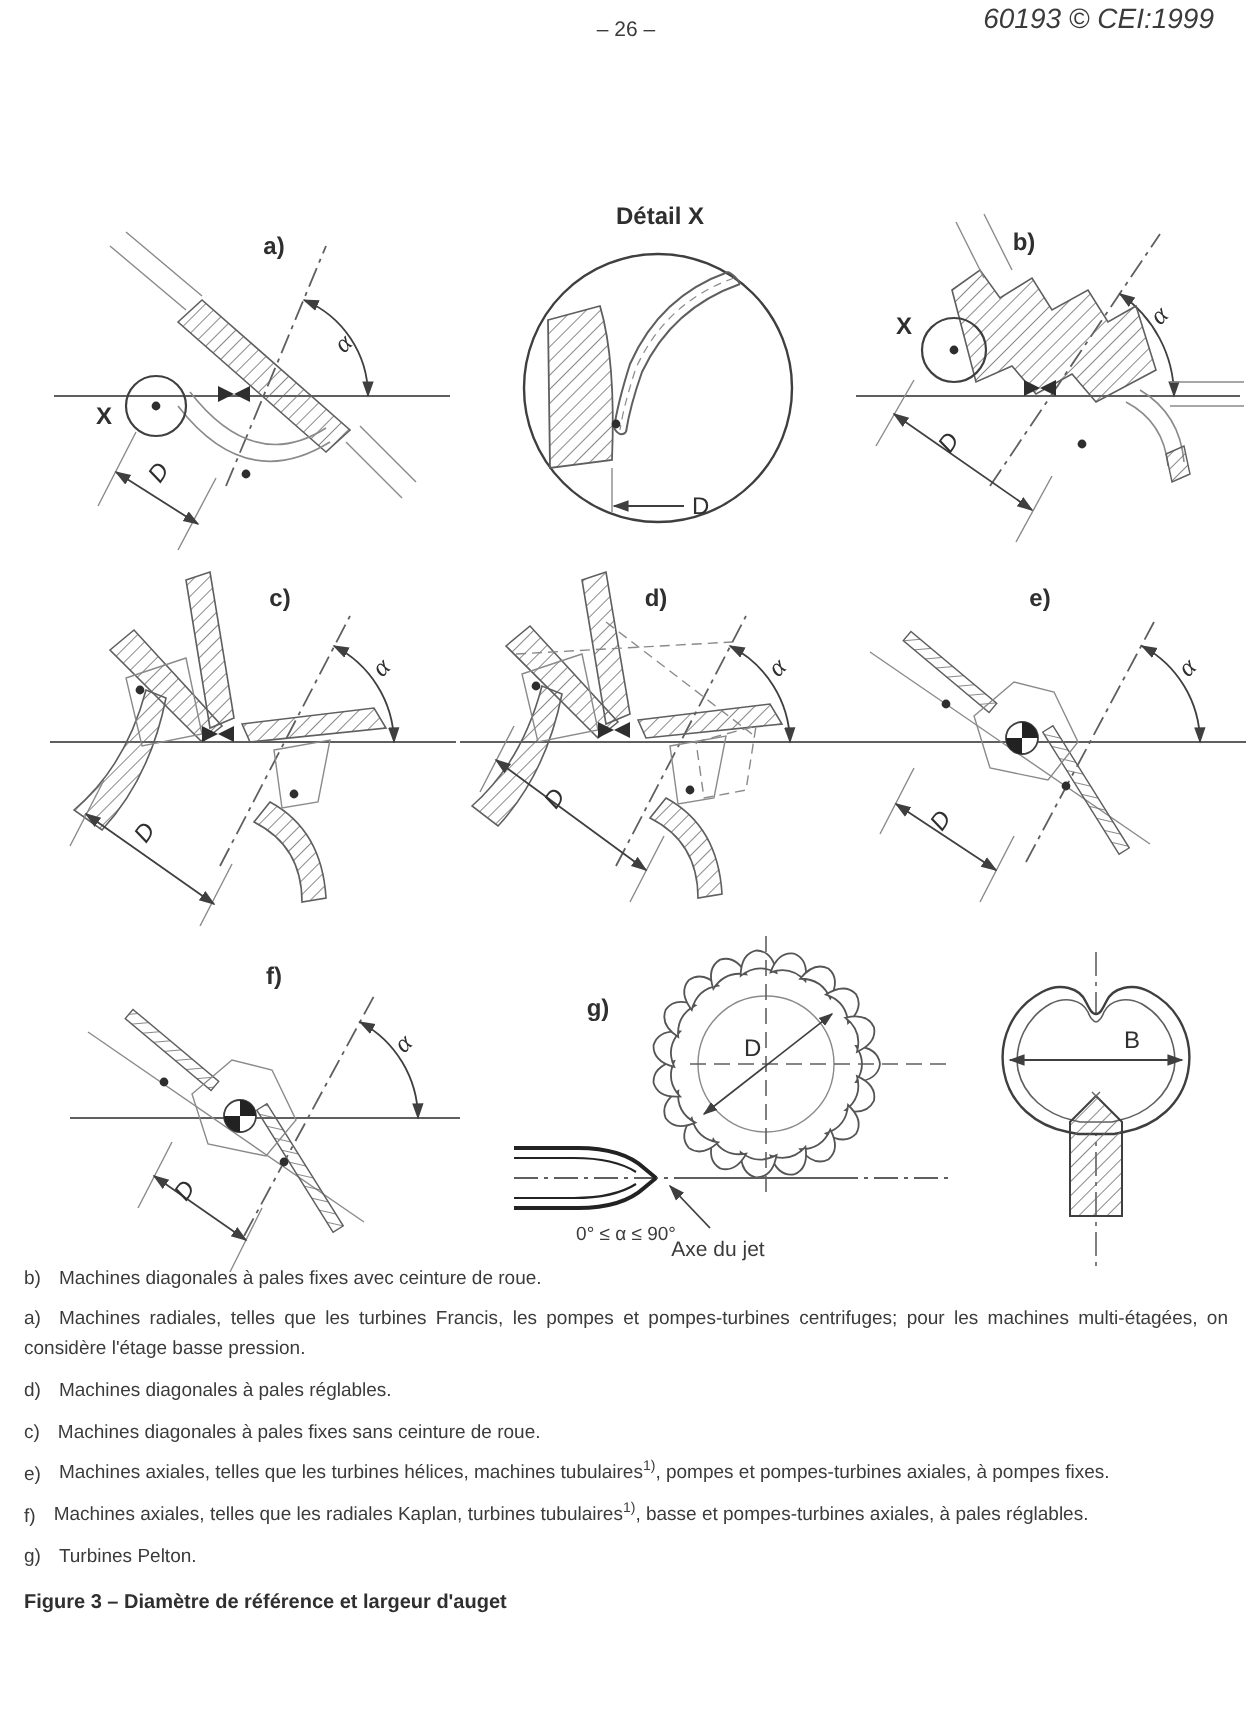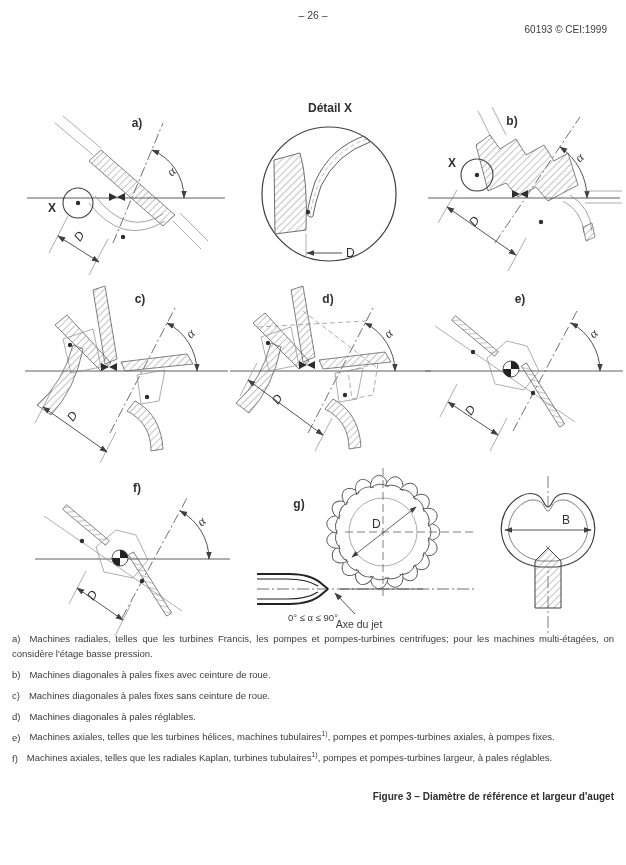--- a/index.html
+++ b/index.html
@@ -1,32 +1,32 @@
 <!DOCTYPE html>
 <html><head>
 <meta charset="utf-8">
 <style>
   html,body{margin:0;padding:0;background:#fff;}
   .page{position:relative;width:626px;height:865px;background:#ffffff;
         font-family:"Liberation Sans", sans-serif;color:#3b3b3b;overflow:hidden;}
   .hdr-center{position:absolute;top:9px;left:0;width:626px;text-align:center;
         font-size:10.5px;color:#3b3b3b;}
-  .hdr-right{position:absolute;top:24px;right:19px;font-size:10px;color:#3b3b3b;}
+  .hdr-right{position:absolute;top:1px;right:19px;font-size:14px;color:#3b3b3b;font-style:italic;}
   .panel{position:absolute;}
   svg text{font-family:"Liberation Sans", sans-serif;}
   .lbl{font-weight:bold;font-size:12px;fill:#2f2f2f;}
   .dim{font-style:italic;font-size:12px;fill:#2f2f2f;}
   .dimu{font-size:12px;fill:#2f2f2f;}
   .alph{font-family:"Liberation Serif", serif;font-style:italic;font-size:13px;fill:#2f2f2f;}
   .txtblock{position:absolute;left:12px;top:612px;width:602px;}
   .constraint{text-align:center;font-size:9.5px;margin:0 0 9px 0;color:#3b3b3b;}
   .note{font-size:9.5px;line-height:1.45;text-align:justify;margin:0 0 6px 0;color:#3b3b3b;}
   .note .nid{padding-right:9px;}
   .note sup{font-size:7px;}
-  .caption{text-align:right;font-size:10px;font-weight:bold;margin-top:26px;color:#2f2f2f;}
+  .caption{text-align:left;font-size:10px;font-weight:bold;margin-top:10px;color:#2f2f2f;}
 </style>
 </head>
 <body>
 
 <div class="page">
 
   <svg width="0" height="0" style="position:absolute">
     <defs>
       <pattern id="hz" width="5" height="5" patternUnits="userSpaceOnUse" patternTransform="rotate(45)">
         <line x1="0" y1="0" x2="0" y2="5" stroke="#6a6a6a" stroke-width="0.8"></line>
@@ -253,22 +253,23 @@
       <path d="M56,38 C53,32 45,30 37,34 C25,41 19,54 21,67 C24,80 35,89 48,92 L52,93 L68,93 L72,92 C85,89 96,80 99,67 C101,54 95,41 83,34 C75,30 67,32 64,38 C63,41 61,43 60,43 C59,43 57,41 56,38 Z" fill="none" stroke="#5f5f5f" stroke-width="0.8"></path>
       <path d="M47,140 L47,93 L60,80 L73,93 L73,140 Z" fill="url(#hz)" stroke="#3f3f3f" stroke-width="1"></path>
       <path d="M58,78 L62,82 M62,78 L58,82" stroke="#5f5f5f" stroke-width="0.7"></path>
     </g>
     <line x1="17" y1="62" x2="103" y2="62" stroke="#3f3f3f" stroke-width="0.9" marker-start="url(#ar)" marker-end="url(#ar)"></line>
     <text class="dimu" x="74" y="56">B</text>
   </svg>
 
   <div class="txtblock">
     <p class="constraint">0° ≤ α ≤ 90°</p>
+    <p class="note"><span class="nid">b)</span><span>Machines diagonales à pales fixes avec ceinture de roue.</span><sup></sup><span></span></p>
     <p class="note"><span class="nid">a)</span><span>Machines radiales, telles que les turbines Francis, les pompes et pompes-turbines centrifuges; pour les machines multi-étagées, on considère l'étage basse pression.</span><sup></sup><span></span></p>
-    <p class="note"><span class="nid">b)</span><span>Machines diagonales à pales fixes avec ceinture de roue.</span><sup></sup><span></span></p>
+    <p class="note"><span class="nid">d)</span><span>Machines diagonales à pales réglables.</span><sup></sup><span></span></p>
     <p class="note"><span class="nid">c)</span><span>Machines diagonales à pales fixes sans ceinture de roue.</span><sup></sup><span></span></p>
-    <p class="note"><span class="nid">d)</span><span>Machines diagonales à pales réglables.</span><sup></sup><span></span></p>
     <p class="note"><span class="nid">e)</span><span>Machines axiales, telles que les turbines hélices, machines tubulaires</span><sup>1)</sup><span>, pompes et pompes-turbines axiales, à pompes fixes.</span></p>
-    <p class="note"><span class="nid">f)</span><span>Machines axiales, telles que les radiales Kaplan, turbines tubulaires</span><sup>1)</sup><span>, pompes et pompes-turbines largeur, à pales réglables.</span></p>
+    <p class="note"><span class="nid">f)</span><span>Machines axiales, telles que les radiales Kaplan, turbines tubulaires</span><sup>1)</sup><span>, basse et pompes-turbines axiales, à pales réglables.</span></p>
+    <p class="note"><span class="nid">g)</span><span>Turbines Pelton.</span><sup></sup><span></span></p>
     <p class="caption">Figure 3 – Diamètre de référence et largeur d'auget</p>
   </div>
 
 </div>
 
 </body></html>

